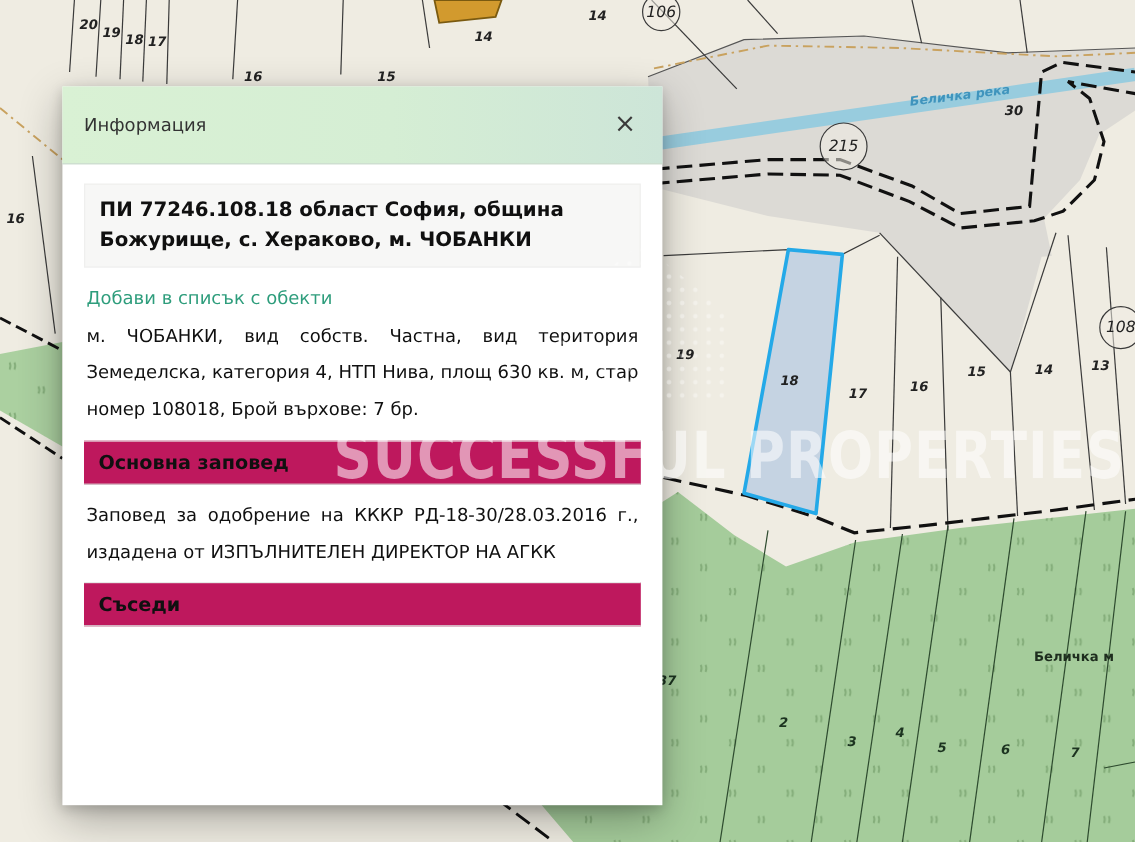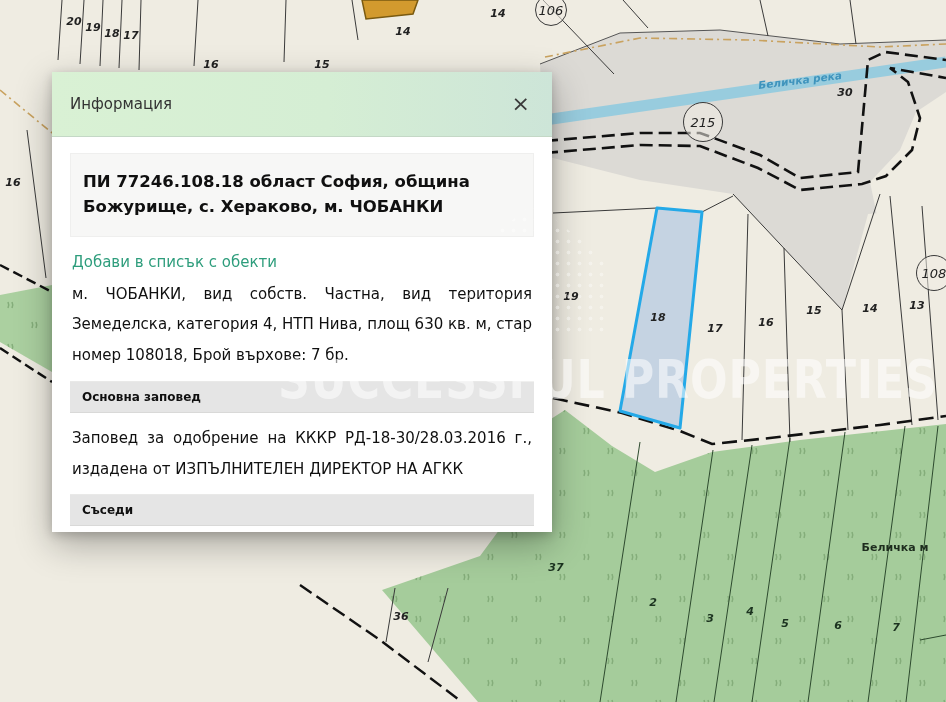--- a/index.html
+++ b/index.html
@@ -48,53 +48,53 @@
     color:rgba(255,255,255,.5);white-space:nowrap;
   }
   .wm-house{
     position:absolute;left:424px;top:203px;width:140px;height:132px;
     clip-path:polygon(50% 0%,100% 42%,100% 100%,0% 100%,0% 42%);
     background-image:radial-gradient(circle,rgba(255,255,255,.65) 1.6px,transparent 2.2px);
     background-size:11px 11px;opacity:.55;
   }
   
   .popup{
-    position:absolute;left:52px;top:72px;width:500px;height:460px;z-index:40;
+    position:absolute;left:52px;top:72px;width:500px;height:599px;z-index:40;
     background:#fff;box-shadow:0 12px 34px rgba(0,0,0,.30), 0 3px 10px rgba(0,0,0,.18);
     display:flex;flex-direction:column;
   }
   .popup-header{
     height:65px;flex:0 0 65px;
     background:linear-gradient(90deg,#d9f1d4 0%,#d5eed4 55%,#cde5d8 100%);
     display:flex;align-items:center;justify-content:space-between;
     padding:0 16px 0 18px;box-sizing:border-box;
     border-bottom:1px solid #c4d8c6;
   }
   .popup-title{font-size:15px;color:#333;}
   .popup-close{
     font-size:22px;color:#3a3a3a;line-height:1;cursor:pointer;
     background:none;border:none;padding:2px 6px;font-family:inherit;
   }
   .popup-body{flex:1;padding:16px 18px 12px 18px;box-sizing:border-box;overflow:hidden;}
   .prop-title{
     background:#f7f7f6;border:1px solid #efefee;
-    padding:16px 12px;font-size:16.5px;font-weight:bold;color:#101010;
+    padding:9px 12px;font-size:16.5px;font-weight:bold;color:#101010;
     line-height:1.5;margin-bottom:12px;
   }
   .add-link{
     display:inline-block;color:#2e9d7c;font-size:15px;
     margin:4px 0 8px 2px;text-decoration:none;cursor:pointer;text-align:center;
   }
   .para{
     font-size:15px;color:#101010;text-align:justify;line-height:2.05;
     margin:0 2px 10px 2px;
   }
   .section-header{
-    background:#e5e5e5;border-top:1px solid #e9e9e8;border-bottom:1px solid #d9d9d8;
-    padding:8px 12px;font-size:12px;font-weight:bold;color:#101010;
+    background:#be185d;border-top:1px solid #e9e9e8;border-bottom:1px solid #d9d9d8;
+    padding:8px 12px;font-size:16px;font-weight:bold;color:#101010;
     margin:10px 0 10px 0;
   }
 </style>
 </head>
 <body>
 
 <div class="map">
   <svg width="946" height="702" viewBox="0 0 946 702">
     <defs>
       <pattern id="grass" width="48" height="42" patternUnits="userSpaceOnUse">

